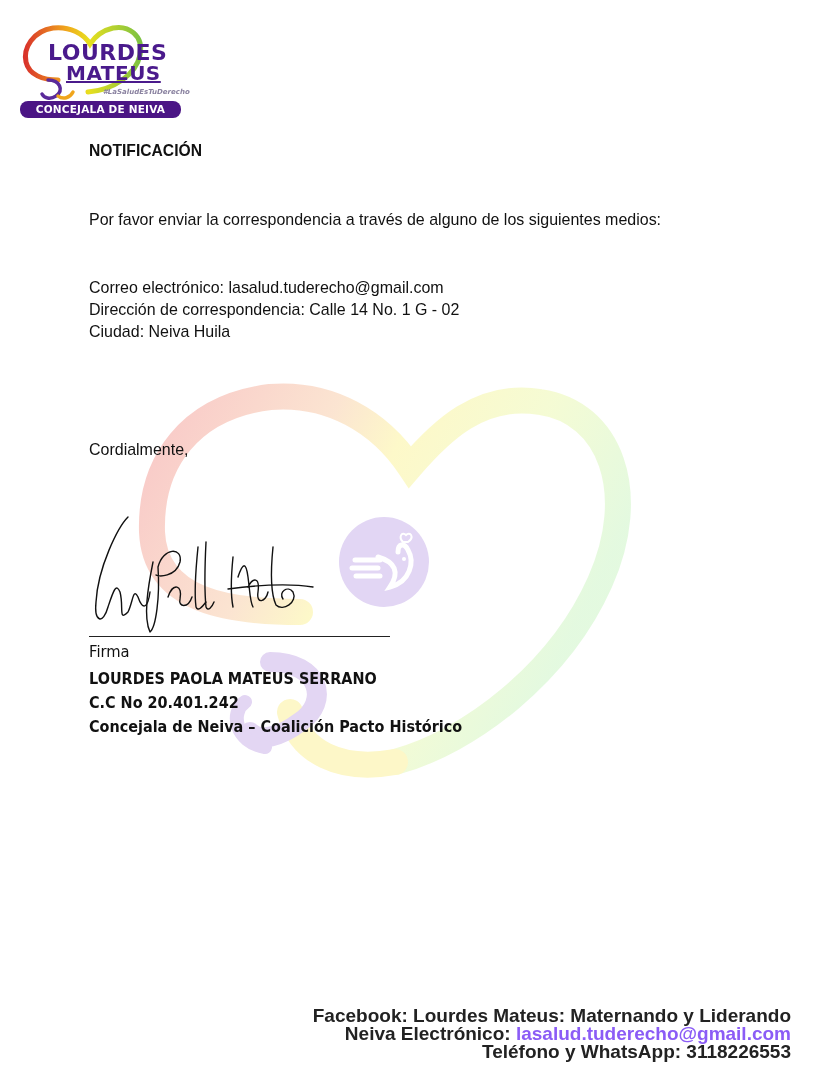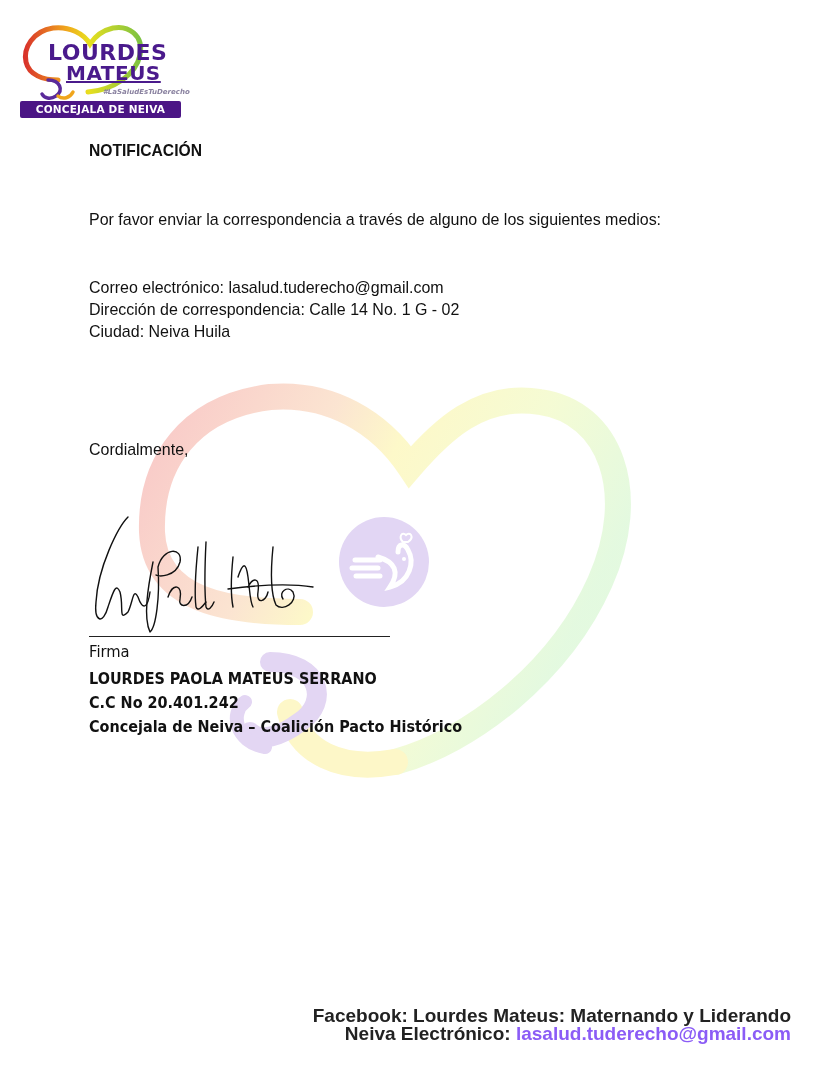--- a/index.html
+++ b/index.html
@@ -6,21 +6,21 @@
     body { width: 823px; height: 1080px; position: relative; overflow: hidden; color: #111; }
     .page { position: absolute; left: 0; top: 12px; width: 823px; height: 760px; background: #fff; }
 
     
     .logo { position: absolute; left: 18px; top: 8px; width: 165px; height: 100px; }
     .logo svg { position: absolute; left: 0; top: 0; }
     .logo-name { position: absolute; font-family: "DejaVu Sans", sans-serif; font-weight: bold; color: #4a1a8c; letter-spacing: 0.5px; }
     .logo-name.l1 { left: 30px; top: 20px; font-size: 22px; }
     .logo-name.l2 { left: 48px; top: 41px; font-size: 20px; text-decoration: underline; }
     .logo-hashtag { position: absolute; left: 85px; top: 68px; font-family: "DejaVu Sans", sans-serif; font-size: 7px; font-style: italic; color: #8a82a0; font-weight: bold; }
-    .logo-banner { position: absolute; left: 2px; top: 81px; width: 161px; height: 17px; background: #4b1585; border-radius: 2px; color: #fff; font-family: "DejaVu Sans", sans-serif; font-weight: bold; font-size: 10.5px; text-align: center; line-height: 17px; letter-spacing: 0.2px; }
+    .logo-banner { position: absolute; left: 2px; top: 81px; width: 161px; height: 17px; background: #4b1585; border-radius: 8px; color: #fff; font-family: "DejaVu Sans", sans-serif; font-weight: bold; font-size: 10.5px; text-align: center; line-height: 17px; letter-spacing: 0.2px; }
 
     
     .watermark { position: absolute; left: 0; top: 0; width: 823px; height: 1080px; pointer-events: none; }
     .title { position: absolute; left: 89px; top: 129px; font-size: 17px; font-weight: bold; font-family: "Liberation Sans", sans-serif; transform: scaleX(0.92); transform-origin: left; }
     .intro { position: absolute; left: 89px; top: 198px; font-size: 17px; font-family: "Liberation Sans", sans-serif; transform: scaleX(0.94); transform-origin: left; white-space: nowrap; }
     .contact { position: absolute; left: 89px; top: 265px; font-size: 17px; line-height: 22px; font-family: "Liberation Sans", sans-serif; transform: scaleX(0.94); transform-origin: left; white-space: nowrap; }
     .contact div { height: 22px; }
     .closing { position: absolute; left: 89px; top: 428px; font-size: 17px; font-family: "Liberation Sans", sans-serif; transform: scaleX(0.94); transform-origin: left; }
 
     .signature { position: absolute; left: 88px; top: 495px; width: 240px; height: 130px; }
@@ -125,15 +125,16 @@
     <div>LOURDES PAOLA MATEUS SERRANO</div>
     <div>C.C No 20.401.242</div>
     <div>Concejala de Neiva – Coalición Pacto Histórico</div>
   </div>
 
   <div class="footer">
     <div>Facebook: Lourdes Mateus: Maternando y Liderando</div>
     <div>
       <span>Neiva Electrónico: </span><a>lasalud.tuderecho@gmail.com</a>
     </div>
+    <div>Teléfono y WhatsApp: 3118226553</div>
   </div>
 
 </div>
 
 </body></html>

